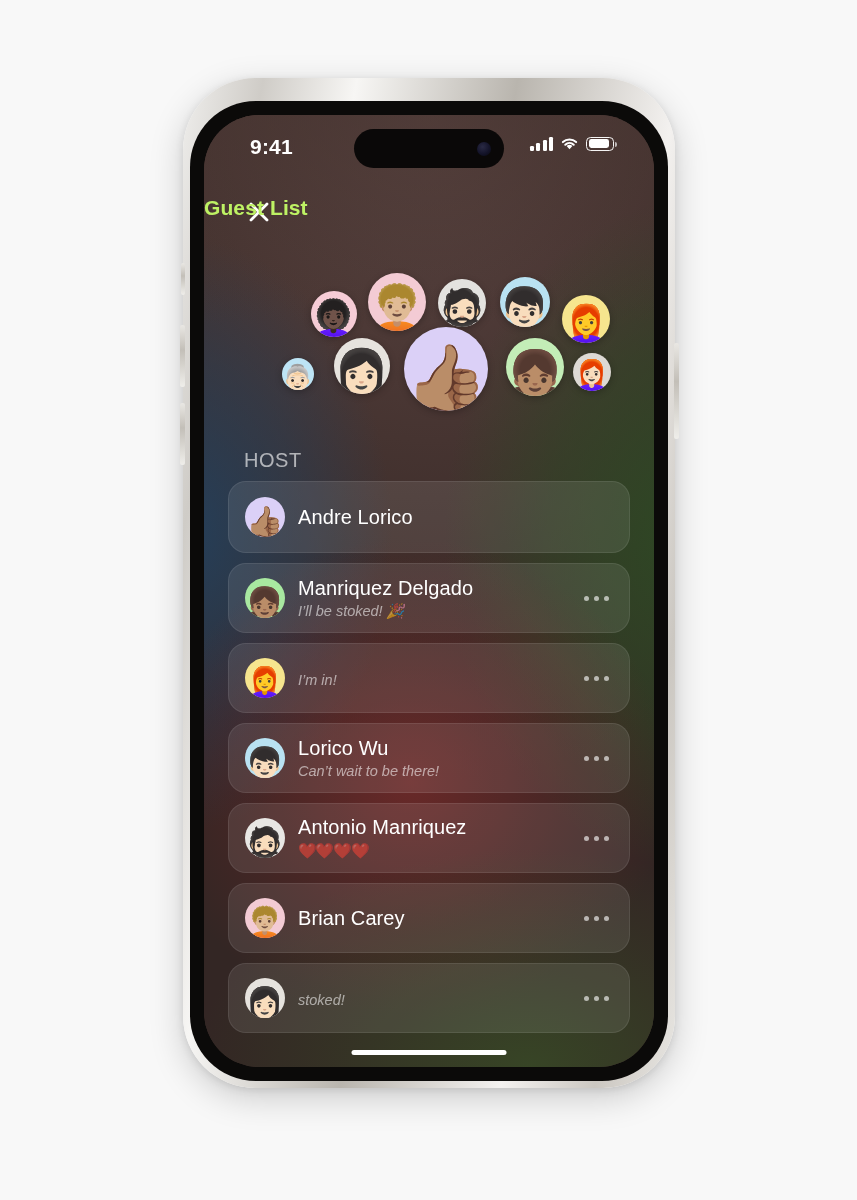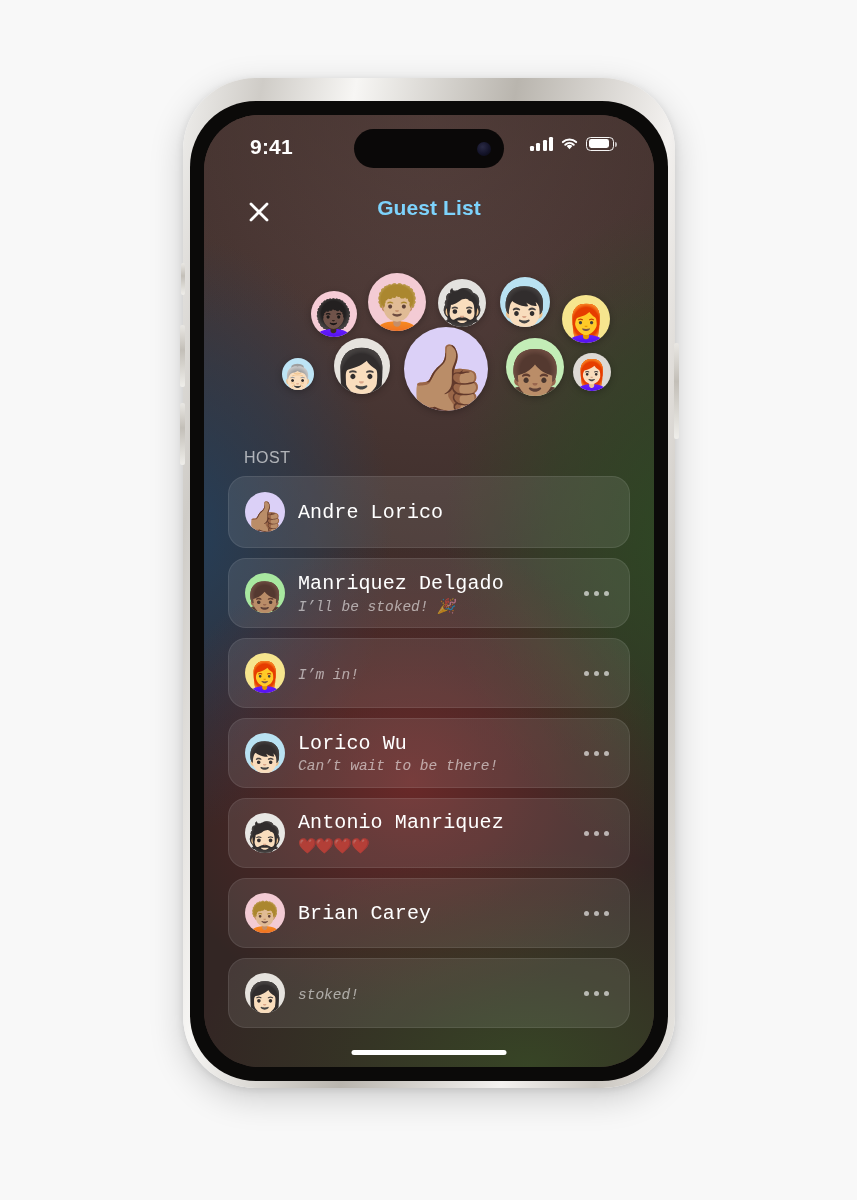--- a/index.html
+++ b/index.html
@@ -170,22 +170,21 @@
     position: absolute;
     left: 38px;
     top: 8px;
     width: 34px; height: 34px;
     cursor: pointer;
   }
   #nav-title {
     position: absolute;
     left: 0; right: 0;
     top: 9px;
-    text-align: center;
-    color: #7dd3fc;
+    color: #bef264;
     font-size: 21px;
     font-weight: bold;
     letter-spacing: 0.1px;
   }
 
   
   #cluster {
     position: absolute;
     left: 0; right: 0;
     top: 150px;
@@ -213,21 +212,21 @@
     position: absolute;
     left: 0; right: 0;
     top: 322px;
     bottom: 0;
     z-index: 8;
     padding: 0 24px;
     box-sizing: border-box;
   }
   .section-head {
     color: rgba(255,255,255,0.62);
-    font-size: 16px;
+    font-size: 20px;
     letter-spacing: 0.55px;
     margin: 0 0 9px 16px;
   }
   #host-head { padding-top: 12px; }
   #going-head { padding-top: 32px; }
 
   .card {
     position: relative;
     border-radius: 18px;
     background: rgba(255,255,255,0.095);
@@ -245,21 +244,21 @@
   .row-av {
     width: 40px; height: 40px;
     border-radius: 50%;
     flex: 0 0 40px;
     overflow: hidden;
     display:flex; align-items:flex-end; justify-content:center;
     margin-right: 13px;
   }
   .row-av .face { font-size: 30px; line-height: 1; }
 
-  .row-text { flex: 1 1 auto; min-width: 0; font-family: Liberation Mono, monospace; }
+  .row-text { flex: 1 1 auto; min-width: 0; }
   .row-name {
     color: #fff;
     font-size: 20px;
     letter-spacing: 0.1px;
     white-space: nowrap;
     overflow: hidden;
     text-overflow: ellipsis;
   }
   .row-note {
     color: rgba(255,255,255,0.56);

